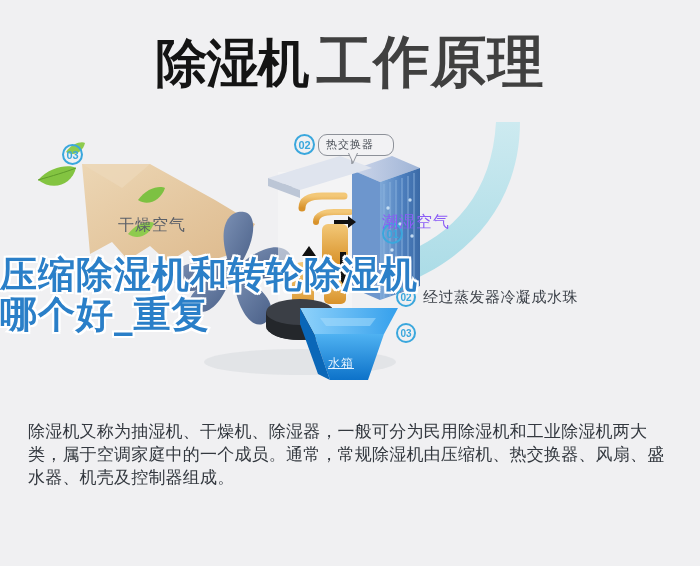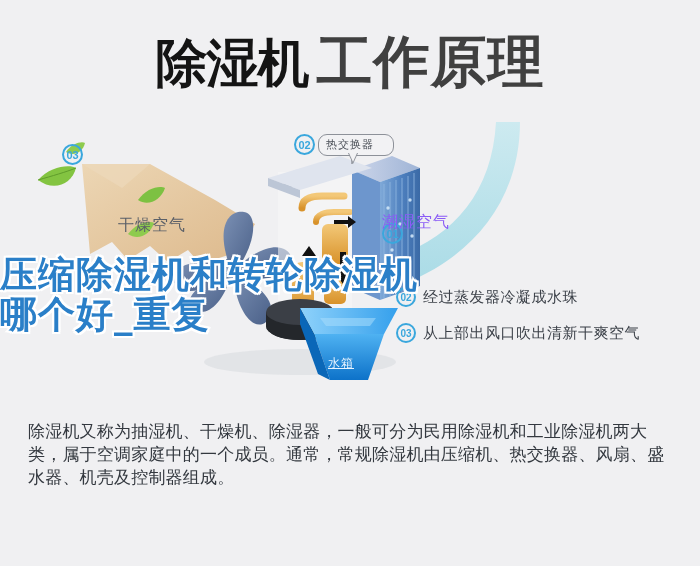--- a/index.html
+++ b/index.html
@@ -289,21 +289,20 @@
     <div class="dlabel tank-label">水箱</div>
   </div>
 
   <div class="steps">
     <div class="steprow">
       <div class="stepnum">02</div>
       <div class="steptxt">经过蒸发器冷凝成水珠</div>
     </div>
     <div class="steprow">
       <div class="stepnum">03</div>
-      <div class="steptxt">从上部出风口吹出清新干爽空气</div>
     </div>
   </div>
 
   <div class="overlay">
     <div class="ovline">压缩除湿机和转轮除湿机</div>
     <div class="ovline">哪个好_重复</div>
   </div>
 
   <div class="copy">
     <p>除湿机又称为抽湿机、干燥机、除湿器，一般可分为民用除湿机和工业除湿机两大类，属于空调家庭中的一个成员。通常，常规除湿机由压缩机、热交换器、风扇、盛水器、机壳及控制器组成。</p>

